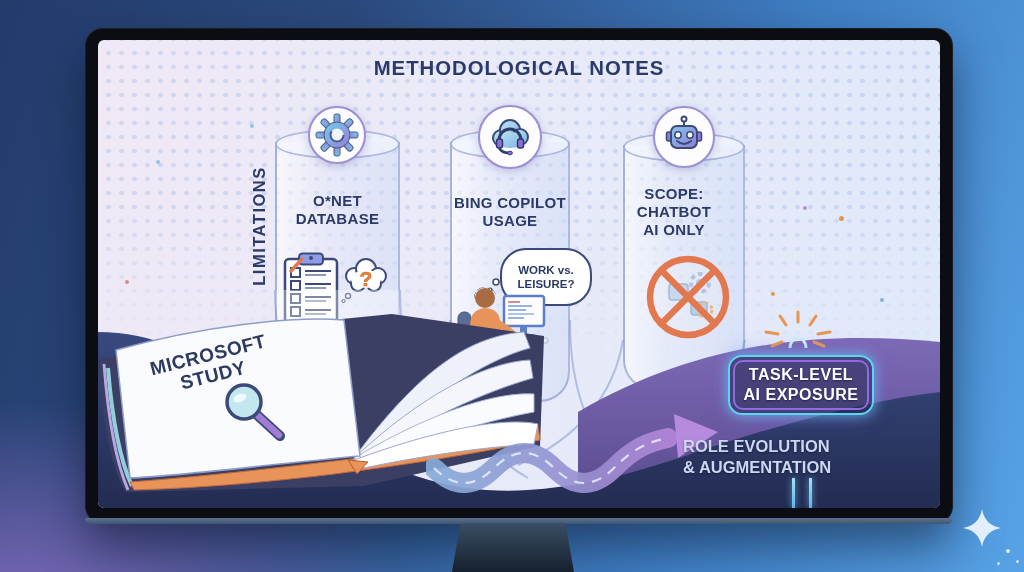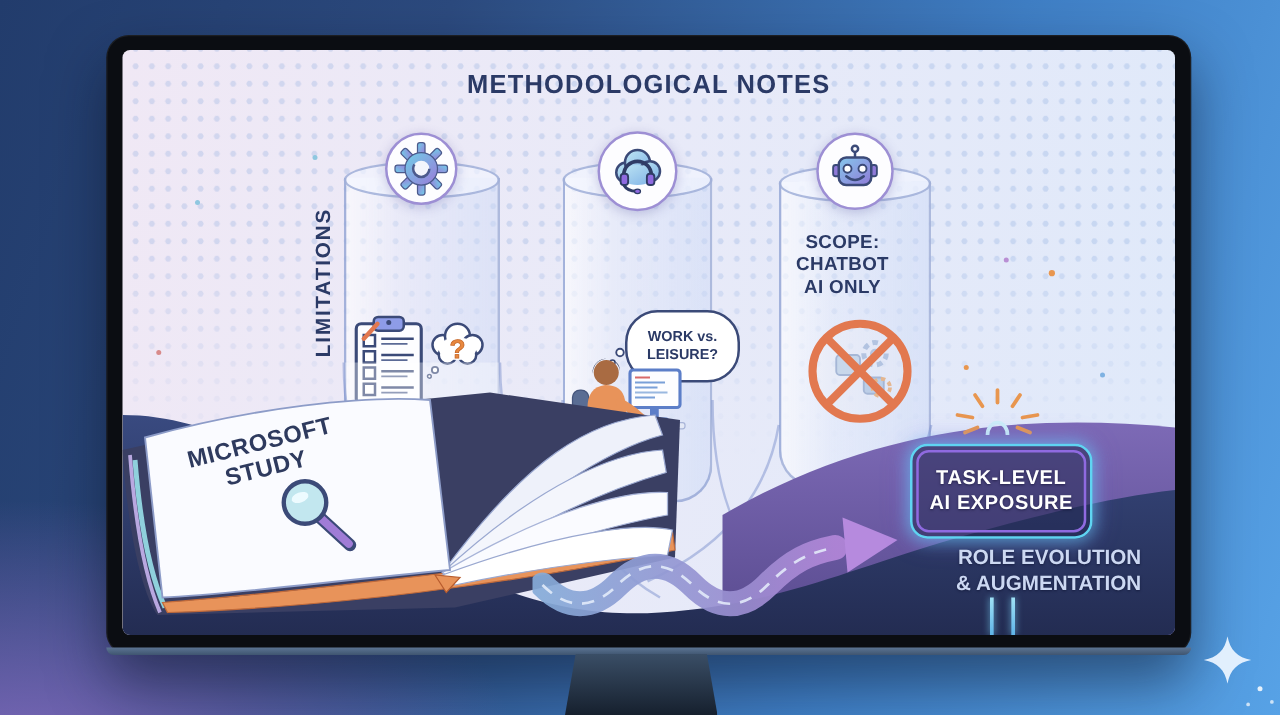--- a/index.html
+++ b/index.html
@@ -41,28 +41,28 @@
   .col-label{position:absolute;text-align:center;font-size:15px;line-height:18px;font-weight:bold;
     letter-spacing:.3px;color:#2b3a66;white-space:pre-line;}
   .mini-caption{position:absolute;text-align:center;font-size:11px;line-height:13px;font-weight:bold;
     color:#2b3a66;white-space:pre-line;z-index:12;}
   .bubble{position:absolute;background:#fff;border:2px solid #3b4a78;border-radius:26px;
     display:flex;align-items:center;justify-content:center;text-align:center;
     font-size:11.5px;line-height:14px;font-weight:bold;color:#2b3a66;white-space:pre-line;}
   .book-label{position:absolute;left:30px;top:304px;width:165px;text-align:center;z-index:11;
     font-size:19px;line-height:21px;font-weight:bold;letter-spacing:.5px;color:#2e3a5e;
     white-space:pre-line;transform:rotate(-14deg);}
-  .neon-badge{position:absolute;left:630px;top:315px;width:146px;height:76px;border-radius:14px;
+  .neon-badge{position:absolute;left:630px;top:315px;width:146px;height:60px;border-radius:14px;
     border:2px solid #5fd4f2;background:rgba(34,40,82,.55);z-index:14;
     box-shadow:0 0 12px 2px rgba(95,212,245,.55),0 0 22px rgba(140,100,230,.4);
     display:flex;align-items:center;justify-content:center;}
   .neon-badge::before{content:"";position:absolute;inset:3px;border:2px solid #8f6ae0;border-radius:10px;}
   .neon-badge-text{position:relative;text-align:center;font-size:16px;line-height:20px;font-weight:bold;
     color:#fff;letter-spacing:.5px;white-space:pre-line;text-shadow:0 1px 2px rgba(0,0,30,.5);}
-  .outcome{position:absolute;left:585px;top:396px;width:230px;text-align:right;z-index:14;
+  .outcome{position:absolute;left:585px;top:396px;width:230px;text-align:left;z-index:14;
     font-size:16.5px;line-height:21px;font-weight:bold;color:#ccd8f2;white-space:pre-line;
     text-shadow:0 1px 2px rgba(10,15,45,.6);}
   .neon-line{position:absolute;width:3px;height:30px;z-index:14;
     background:linear-gradient(180deg,#9fe2f5,#5fb4e8);box-shadow:0 0 6px rgba(120,210,245,.8);}
   svg{display:block;}
 </style>
 </head>
 <body>
 
 <div class="scene">
@@ -142,20 +142,24 @@
           <circle cx="24" cy="6" r="2.5" fill="none" stroke="#3b4a78" stroke-width="2"></circle>
           <rect x="6.5" y="19" width="5" height="9" rx="2" fill="#8f7ad8" stroke="#3b4a78" stroke-width="1.5"></rect>
           <rect x="36.5" y="19" width="5" height="9" rx="2" fill="#8f7ad8" stroke="#3b4a78" stroke-width="1.5"></rect>
           <rect x="11" y="13" width="26" height="22" rx="6" fill="url(#gRobot)" stroke="#3b4a78" stroke-width="2"></rect>
           <circle cx="18" cy="22" r="3.2" fill="#fff" stroke="#3b4a78" stroke-width="1.5"></circle>
           <circle cx="30" cy="22" r="3.2" fill="#fff" stroke="#3b4a78" stroke-width="1.5"></circle>
           <path d="M17,28 q7,6 14,0" fill="none" stroke="#3b4a78" stroke-width="2" stroke-linecap="round"></path>
         </svg>
       </div>
 
+      <div class="col-label" style="left:177px;top:152px;width:125px;">O*NET
+DATABASE</div>
+      <div class="col-label" style="left:352px;top:154px;width:120px;">BING COPILOT
+USAGE</div>
       <div class="col-label" style="left:525px;top:145px;width:102px;">SCOPE:
 CHATBOT
 AI ONLY</div>
 
       <svg class="abs" style="left:184px;top:212px;" width="58" height="74" viewBox="0 0 58 74">
         <rect x="3" y="7" width="52" height="64" rx="4" fill="#fdfdff" stroke="#3b4a78" stroke-width="2.5"></rect>
         <rect x="17" y="1.5" width="24" height="11" rx="3.5" fill="#8e9ce8" stroke="#3b4a78" stroke-width="2"></rect>
         <circle cx="29" cy="6" r="2" fill="#3b4a78"></circle>
         <g fill="#fff" stroke="#3b4a78" stroke-width="2">
           <rect x="9" y="16" width="9" height="9"></rect>

